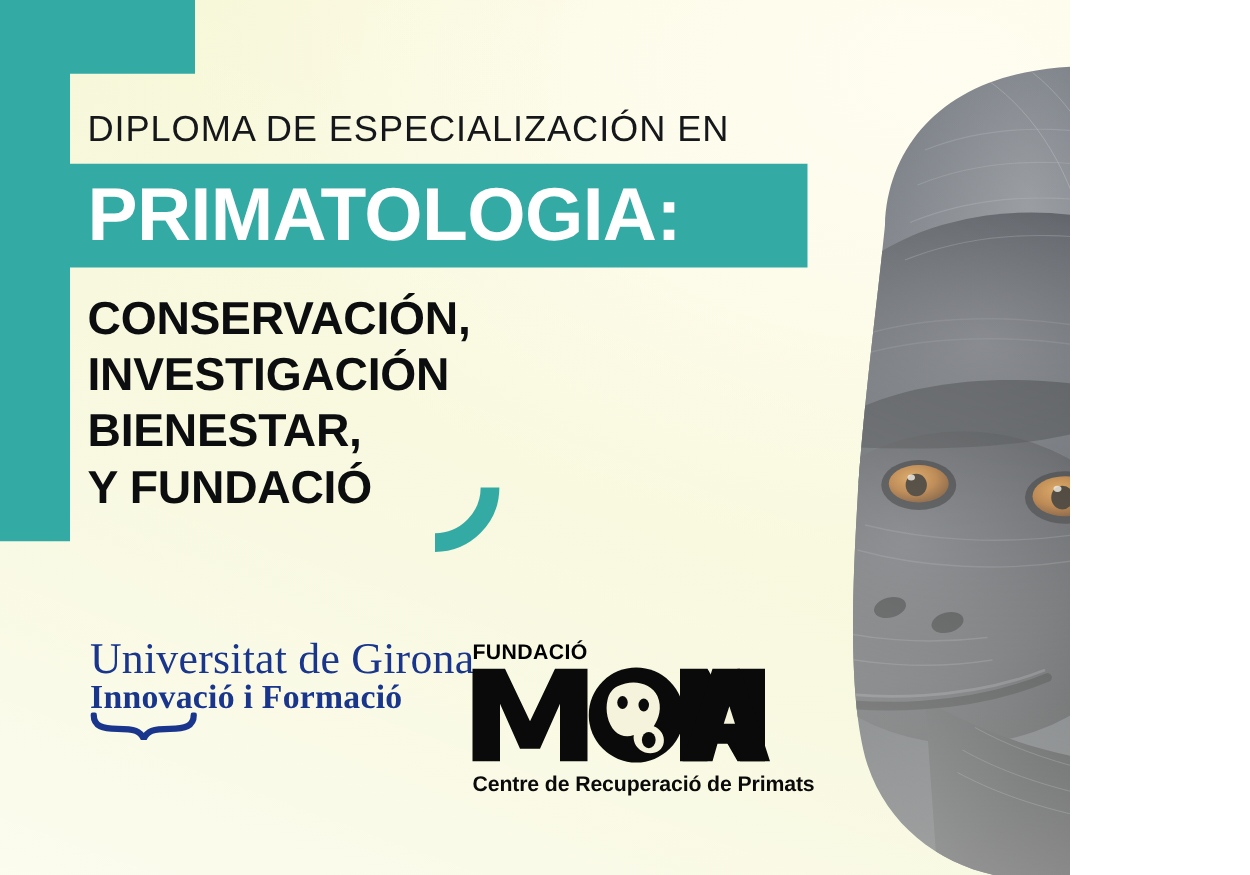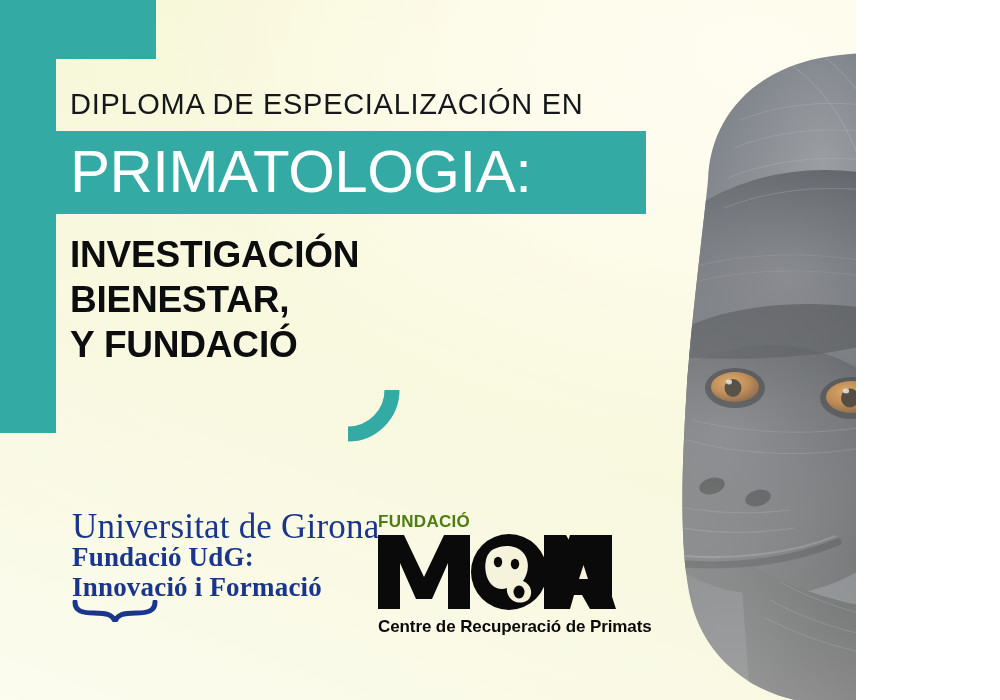--- a/index.html
+++ b/index.html
@@ -87,21 +87,21 @@
     color: #15171a;
     white-space: nowrap;
     font-stretch: condensed;
   }
   .title {
     position: absolute;
     left: 70px;
     top: 138px;
     font-size: 60px;
     line-height: 68px;
-    font-weight: normal;
+    font-weight: bold;
     color: #ffffff;
     letter-spacing: -0.5px;
     white-space: nowrap;
   }
   .subtitle {
     position: absolute;
     left: 70px;
     top: 232px;
     font-size: 37px;
     line-height: 45px;
@@ -141,21 +141,21 @@
   
   .mona-logo {
     position: absolute;
     left: 376px;
     top: 512px;
     width: 262px;
   }
   .mona-fundacio {
     font-size: 17px;
     font-weight: bold;
-    color: #4d7c0f;
+    color: #000000;
     letter-spacing: 0.3px;
     margin-left: 2px;
     margin-bottom: 1px;
   }
   .mona-word { display: block; }
   .mona-tagline {
     font-size: 17px;
     font-weight: bold;
     color: #0a0a0a;
     letter-spacing: -0.1px;
@@ -287,28 +287,28 @@
   <div class="teal-arc">
     <svg width="110" height="110" viewBox="0 0 110 110" xmlns="http://www.w3.org/2000/svg">
       <path d="M 62 20 A 44 44 0 0 1 18 64" stroke="#33aba4" stroke-width="15" fill="none"></path>
     </svg>
   </div>
 
   <div class="kicker">DIPLOMA DE ESPECIALIZACIÓN EN</div>
   <div class="title">PRIMATOLOGIA:</div>
 
   <div class="subtitle">
+    <div>CONSERVACIÓN,</div>
     <div>INVESTIGACIÓN</div>
     <div>BIENESTAR,</div>
     <div>Y FUNDACIÓ</div>
   </div>
 
   <div class="udg-logo">
     <div class="udg-line1">Universitat de Girona</div>
-    <div class="udg-line2">Fundació UdG:</div>
     <div class="udg-line3">Innovació i Formació</div>
     <div class="udg-brace">
       <svg width="90" height="22" viewBox="0 0 90 22" xmlns="http://www.w3.org/2000/svg">
         <path d="M 3 2 C 3 11, 10 13, 22 13 C 36 13, 40 15, 43 21
                  C 46 15, 50 13, 64 13 C 76 13, 83 11, 83 2" stroke="#19368c" stroke-width="5" fill="none" stroke-linecap="round" stroke-linejoin="round"></path>
       </svg>
     </div>
   </div>
 
   <div class="mona-logo">

